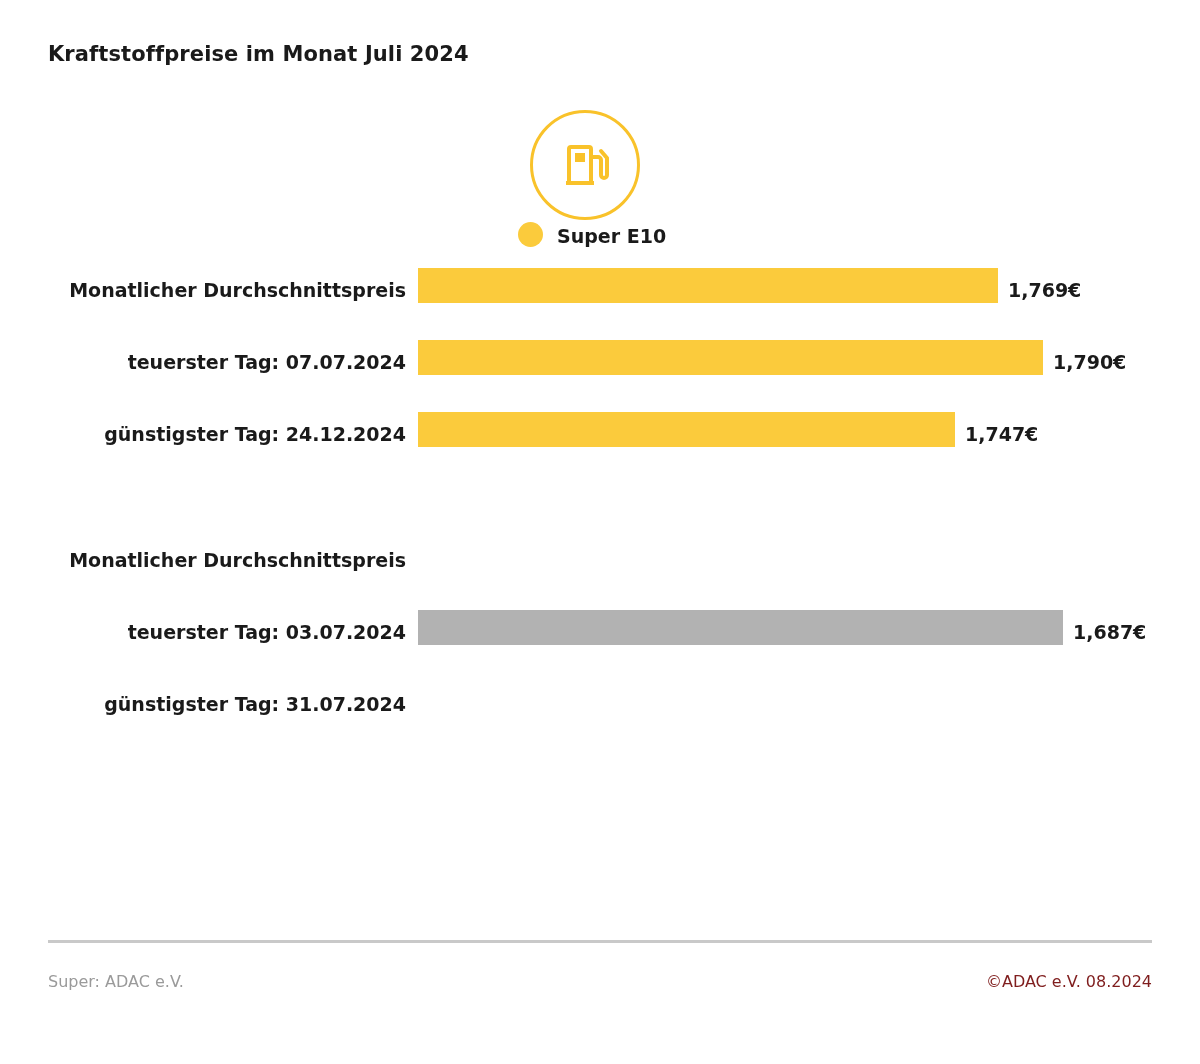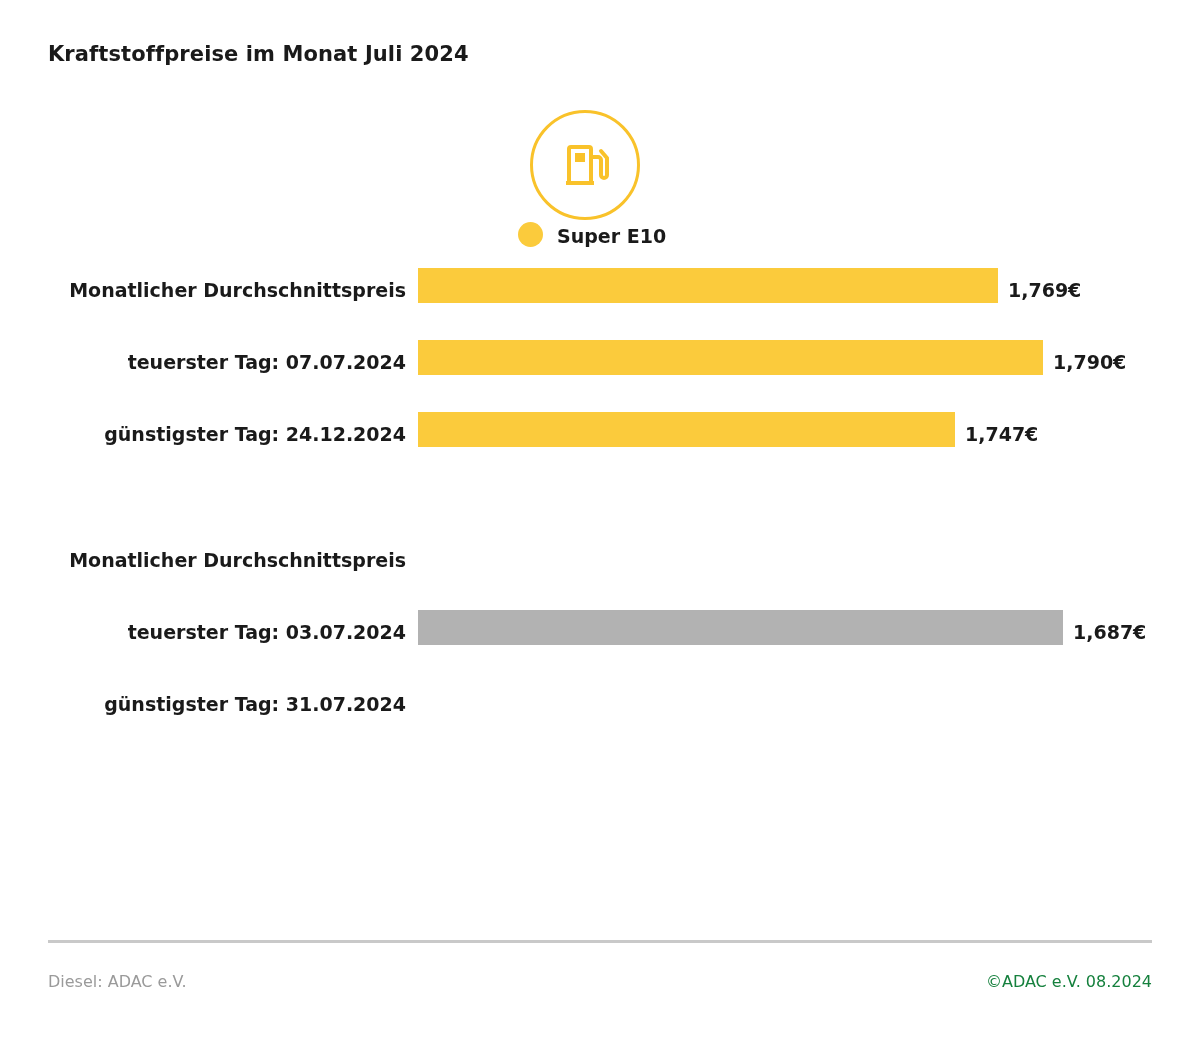--- a/index.html
+++ b/index.html
@@ -142,21 +142,21 @@
     left: 48px;
     top: 972px;
     font-size: 16px;
     color: #9a9a9a;
   }
   .footer-right {
     position: absolute;
     right: 48px;
     top: 972px;
     font-size: 16px;
-    color: #15803d;
+    color: #7f1d1d;
     text-align: right;
   }
 </style>
 </head>
 <body>
 
 <div class="page">
 
   <div class="chart-title">Kraftstoffpreise im Monat Juli 2024</div>
 
@@ -222,16 +222,16 @@
       </div>
 
       <div class="row">
         <div class="row-label">günstigster Tag: 31.07.2024</div>
       </div>
 
     </div>
   </div>
 
   <div class="footer-rule"></div>
-  <div class="footer-left">Diesel: ADAC e.V.</div>
+  <div class="footer-left">Super: ADAC e.V.</div>
   <div class="footer-right">©ADAC e.V. 08.2024</div>
 
 </div>
 
 </body></html>

